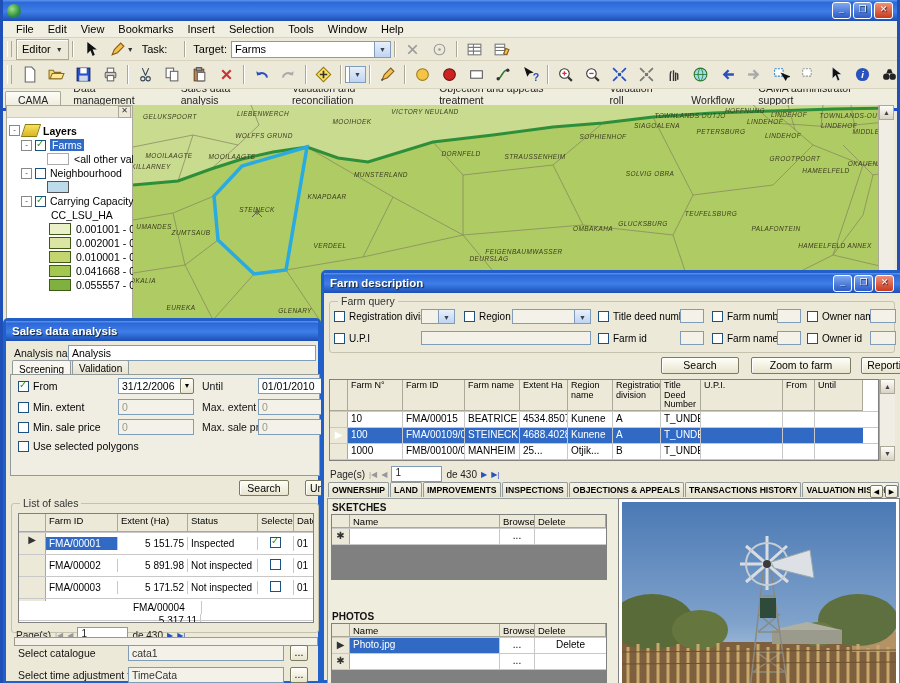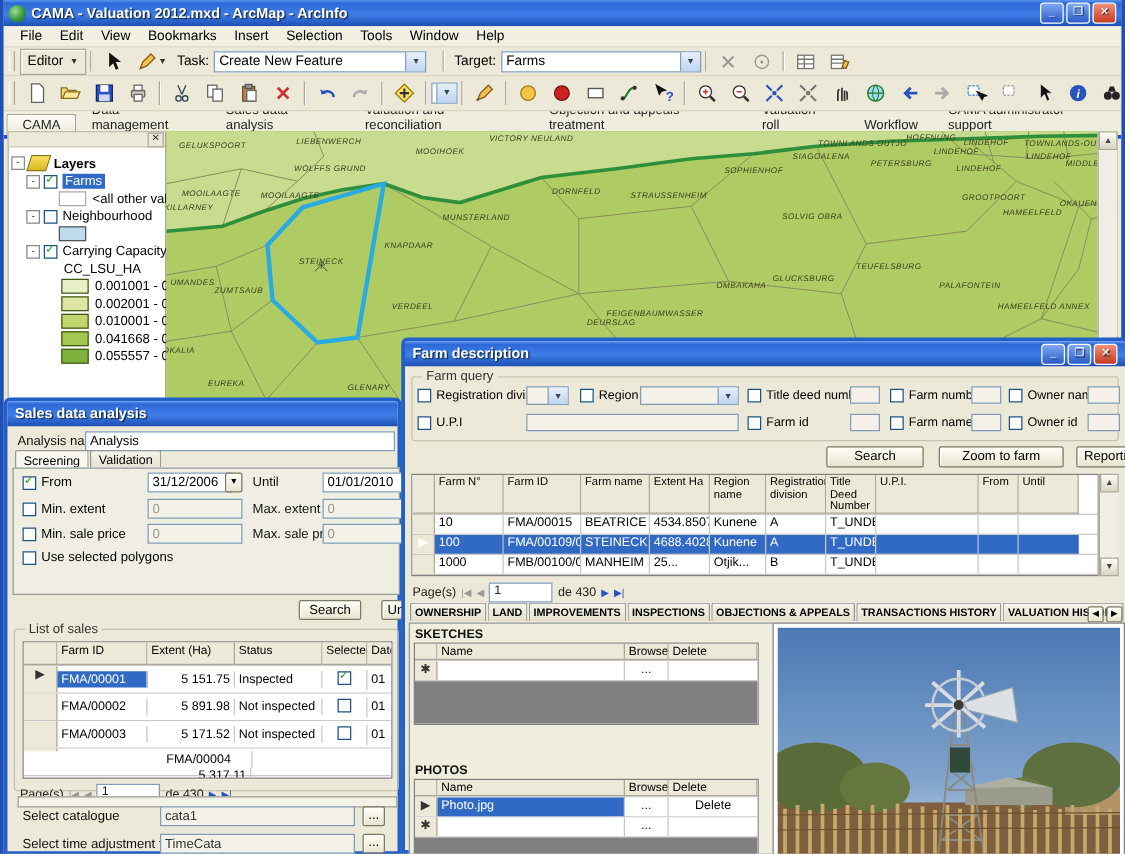--- a/index.html
+++ b/index.html
@@ -96,21 +96,20 @@
   .cbrow{position:absolute;display:flex;align-items:center;font-size:10.5px;}
   .photo-panel{position:absolute;border:1px solid #808080;background:#fff;padding:3px;box-sizing:border-box;}
 </style>
 </head>
 <body>
 
 <div class="window">
 
   <div class="titlebar">
     <span class="ticon"></span>
-    <span>CAMA - Valuation 2012.mxd - ArcMap - ArcInfo</span>
     <span class="twin-btns">
       <span class="wbtn">_</span>
       <span class="wbtn">❐</span>
       <span class="wbtn close">✕</span>
     </span>
   </div>
 
   <div class="menubar" id="menubar">
       <span>File</span>
       <span>Edit</span>
@@ -135,24 +134,20 @@
             <path d="M5 1v11l3-3 2 5 2-1-2-5h4z" fill="#111"></path>
           </svg></span>
       </span>
     <span class="tbtn">
         <span class="icon16" id="ic-editpencil"><svg viewBox="0 0 16 16">
             <path d="M3 13l2-5 6-6 3 3-6 6z" fill="#F2C14E" stroke="#86591a"></path>
           </svg></span>
         <span style="font-size:7px;color:#333;">▼</span>
       </span>
     <span class="lbl">Task:</span>
-    <span class="combo" style="width:170px;">
-      <span>Create New Feature</span>
-        <span class="dd">▼</span>
-    </span>
     <span style="width:10px;"></span>
     <span class="tsep"></span>
     <span class="lbl">Target:</span>
     <span class="combo" style="width:160px;">
       <span>Farms</span>
         <span class="dd">▼</span>
     </span>
     <span class="tsep"></span>
     <span class="tbtn">
         <span class="icon16" id="ic-cross"><svg viewBox="0 0 16 16">

